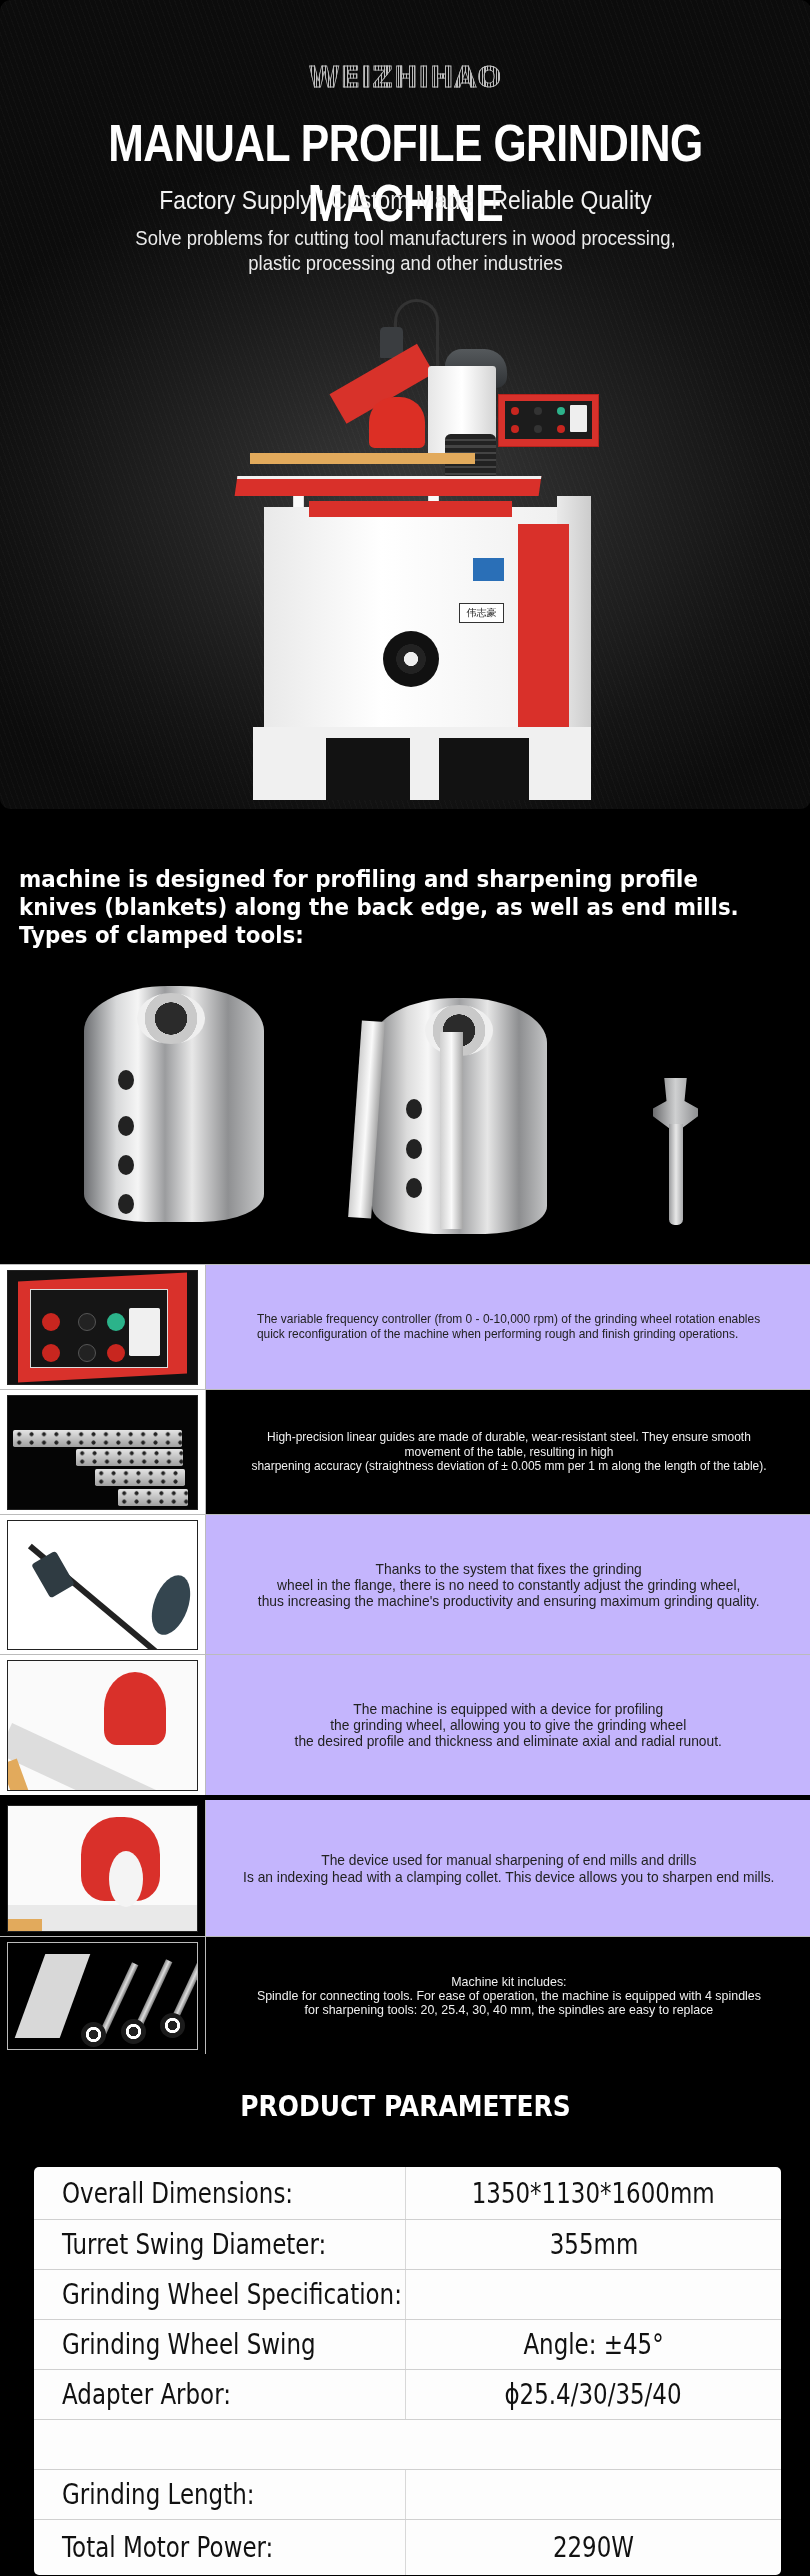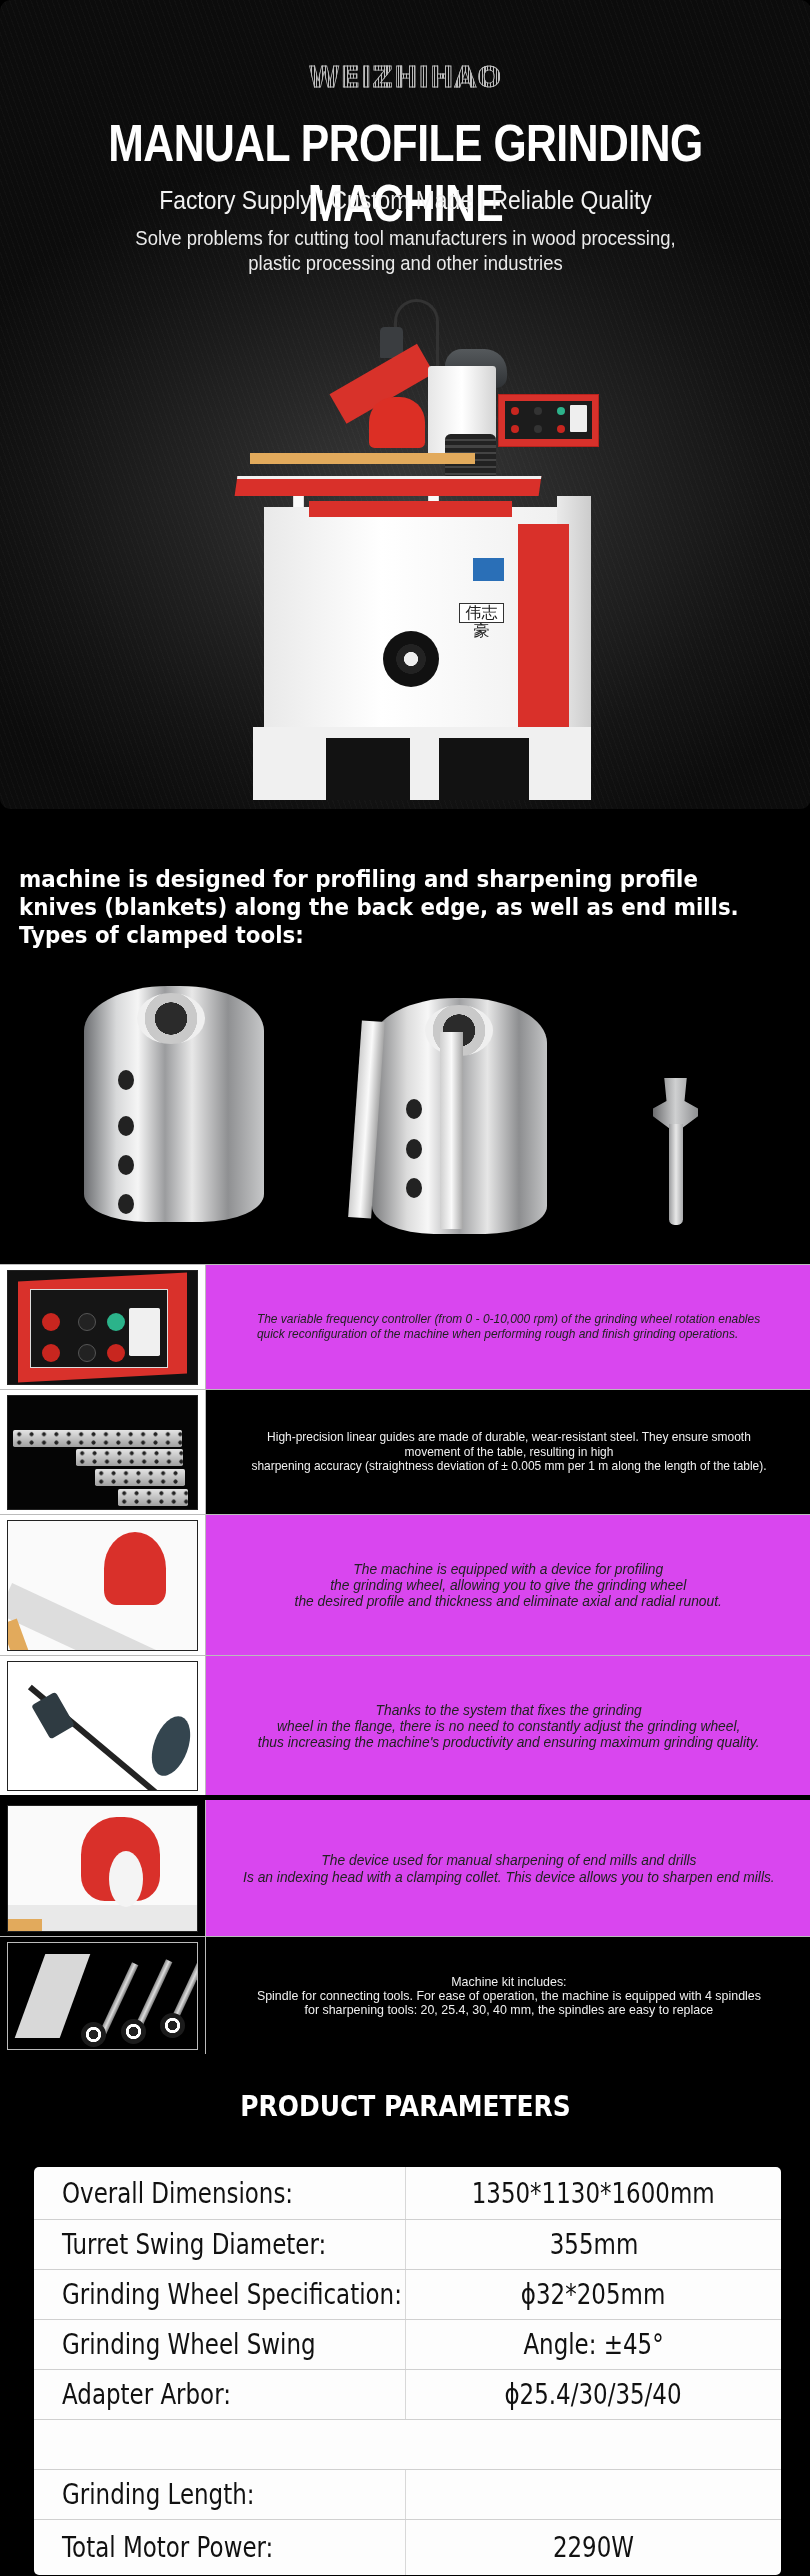--- a/index.html
+++ b/index.html
@@ -39,21 +39,21 @@
   .m-table { position: absolute; left: 11.3px; top: 183px; width: 304px; height: 20px; background: #d9302a; border-top: 3.4px solid #f1f1f1; transform: skewX(-8deg); }
   .m-slide { position: absolute; left: 84px; top: 208px; width: 203px; height: 16px; background: #d9302a; }
   .m-body { position: absolute; left: 39px; top: 214px; width: 293px; height: 225px; background: linear-gradient(90deg, #e9e9e9, #fff 40%, #f0f0f0); }
   .m-door { position: absolute; left: 293px; top: 231px; width: 51px; height: 208px; background: #d9302a; }
   .m-sidewall { position: absolute; left: 332px; top: 203px; width: 34px; height: 236px; background: linear-gradient(90deg, #eaeaea, #ccc); }
   .m-legs { position: absolute; left: 28px; top: 434px; width: 338px; height: 73px; background: #f0f0f0; }
   .m-legs::before, .m-legs::after { content: ""; position: absolute; top: 11.3px; height: 62px; background: #121212; }
   .m-legs::before { left: 73px; width: 84px; }
   .m-legs::after { left: 186px; width: 90px; }
   .m-handwheel { position: absolute; left: 158px; top: 338px; width: 56px; height: 56px; border-radius: 50%; background: radial-gradient(circle, #eee 0 6.8px, #222 7.3px 14.6px, #111 15px); }
-  .m-label { position: absolute; left: 234px; top: 310px; width: 45px; height: 20px; border: 1.1px solid #333; background: #fff; color: #222; font-size: 16px; text-align: center; line-height: 18px; font-family: "DejaVu Serif", serif; }
+  .m-label { position: absolute; left: 234px; top: 310px; width: 45px; height: 20px; border: 1.1px solid #333; background: #fff; color: #222; font-size: 10px; text-align: center; line-height: 18px; font-family: "DejaVu Serif", serif; }
   .m-plate { position: absolute; left: 248px; top: 265px; width: 31px; height: 22.5px; background: #2a6fb7; }
   .m-post1, .m-post2 { position: absolute; top: 186px; width: 11.3px; height: 130px; background: #fafafa; border: 1.1px solid #ddd; border-radius: 5.6px; }
   .m-post1 { left: 68px; } .m-post2 { left: 203px; }
 
   
   .intro { position: relative; width: 811px; height: 455px; background: #000; }
   .intro-text { position: absolute; top: 56px; left: 18.6px; width: 788px; font-family: "DejaVu Sans", sans-serif; font-weight: bold;
     font-size: 22.5px; line-height: 28px; color: #fff; transform: scaleX(0.95); transform-origin: left; }
   .tool { position: absolute; }
   .tool1 { left: 84px; top: 177px; width: 180px; height: 236px; border-radius: 84px 84px 62px 62px / 45px 45px 28px 28px;
@@ -66,21 +66,21 @@
   .tool3-head { position: absolute; left: 653px; top: 269px; width: 45px; height: 51px; background: linear-gradient(90deg, #6b6c6e, #cfd0d1, #8e8f91); clip-path: polygon(25% 0, 75% 0, 70% 45%, 100% 60%, 100% 75%, 62% 100%, 38% 100%, 0 75%, 0 60%, 30% 45%); }
   .tool3-shank { position: absolute; left: 669px; top: 315px; width: 13.5px; height: 101px; border-radius: 0 0 5.6px 5.6px; background: linear-gradient(90deg, #9a9b9d, #e8e8e8, #a7a8aa); }
 
   
   .features { width: 811px; background: #000; padding-top: 0; }
   .frow { display: flex; width: 811px; border-top: 1.1px solid #bbb; }
   .frow .thumbcell { width: 206px; padding: 4.5px 6.8px 4.5px 6.8px; border-right: 1.1px solid #bbb; background: #fff; }
   .frow.dark .thumbcell { background: #fff; }
   .frow .thumb { width: 191px; height: 100%; border: 1.1px solid #222; position: relative; overflow: hidden; }
   .frow .textcell { flex: 1; display: flex; align-items: center; justify-content: center; text-align: center; padding: 0 5.6px; }
-  .frow.light .textcell { background: #d946ef; color: #222; font-style: italic; }
+  .frow.light .textcell { background: #c4b5fd; color: #222; }
   .frow.dark .textcell { background: #000; color: #f0f0f0; }
   .frow .ftext { font-size: 13px; line-height: 14.6px; transform: scaleX(0.92); }
   .frow.r1 { height: 125px; } .frow.r1 .ftext { text-align: left; }
   .frow.r2 { height: 125px; }
   .frow.r3 { height: 140px; } .frow.r3 .ftext { font-size: 15px; line-height: 16px; }
   .frow.r4 { height: 141px; } .frow.r4 .ftext { font-size: 15px; line-height: 16px; }
   .frow.r5 { height: 141px; border-top: 5.6px solid #000; } .frow.r5 .ftext { font-size: 15px; line-height: 17px; }
   .frow.r5 .thumbcell { background: #000; }
   .frow.r6 { height: 118px; } .frow.r6 .ftext { font-size: 13.5px; line-height: 14px; }
   .frow.r6 .thumbcell { background: #000; }
@@ -230,50 +230,50 @@
       </div>
     <div class="textcell">
         <div class="ftext">
       <div>High-precision linear guides are made of durable, wear-resistant steel. They ensure smooth</div>
       <div>movement of the table, resulting in high</div>
       <div>sharpening accuracy (straightness deviation of ± 0.005 mm per 1 m along the length of the table).</div>
     </div>
       </div>
   </div>
 
+  <div class="frow light r3">
+    <div class="thumbcell">
+        <div class="thumb th-exploded">
+      <div class="axle"></div>
+          <div class="cyl"></div>
+          <div class="disk"></div>
+    </div>
+      </div>
+    <div class="textcell">
+        <div class="ftext">
+      <div>Thanks to the system that fixes the grinding</div>
+      <div>wheel in the flange, there is no need to constantly adjust the grinding wheel,</div>
+      <div>thus increasing the machine's productivity and ensuring maximum grinding quality.</div>
+    </div>
+      </div>
+  </div>
+
   <div class="frow light r4">
     <div class="thumbcell">
         <div class="thumb th-dresser">
       <div class="bed"></div>
           <div class="red"></div>
           <div class="wood"></div>
     </div>
       </div>
     <div class="textcell">
         <div class="ftext">
       <div>The machine is equipped with a device for profiling</div>
       <div>the grinding wheel, allowing you to give the grinding wheel</div>
       <div>the desired profile and thickness and eliminate axial and radial runout.</div>
-    </div>
-      </div>
-  </div>
-
-  <div class="frow light r3">
-    <div class="thumbcell">
-        <div class="thumb th-exploded">
-      <div class="axle"></div>
-          <div class="cyl"></div>
-          <div class="disk"></div>
-    </div>
-      </div>
-    <div class="textcell">
-        <div class="ftext">
-      <div>Thanks to the system that fixes the grinding</div>
-      <div>wheel in the flange, there is no need to constantly adjust the grinding wheel,</div>
-      <div>thus increasing the machine's productivity and ensuring maximum grinding quality.</div>
     </div>
       </div>
   </div>
 
   <div class="frow light r5">
     <div class="thumbcell">
         <div class="thumb th-index">
       <div class="bed"></div>
           <div class="red"></div>
           <div class="wheel"></div>
@@ -326,23 +326,20 @@
           <span>Turret Swing Diameter:</span>
         </div>
       <div class="pvalue">
           <span>355mm</span>
         </div>
     </div>
     <div class="prow">
       <div class="plabel">
           <span>Grinding Wheel Specification:</span>
         </div>
-      <div class="pvalue">
-          <span>ϕ32*205mm</span>
-        </div>
     </div>
     <div class="prow">
       <div class="plabel">
           <span>Grinding Wheel Swing</span>
         </div>
       <div class="pvalue">
           <span>Angle:  ±45°</span>
         </div>
     </div>
     <div class="prow">

